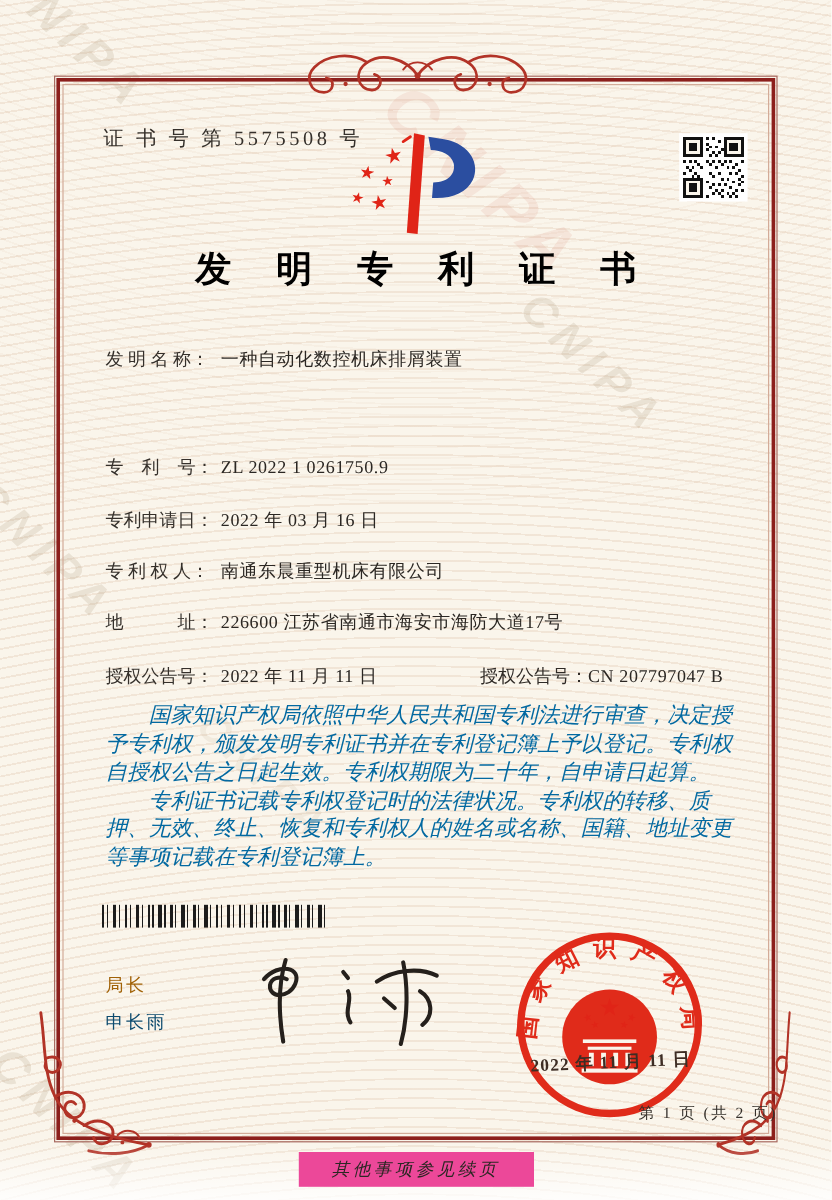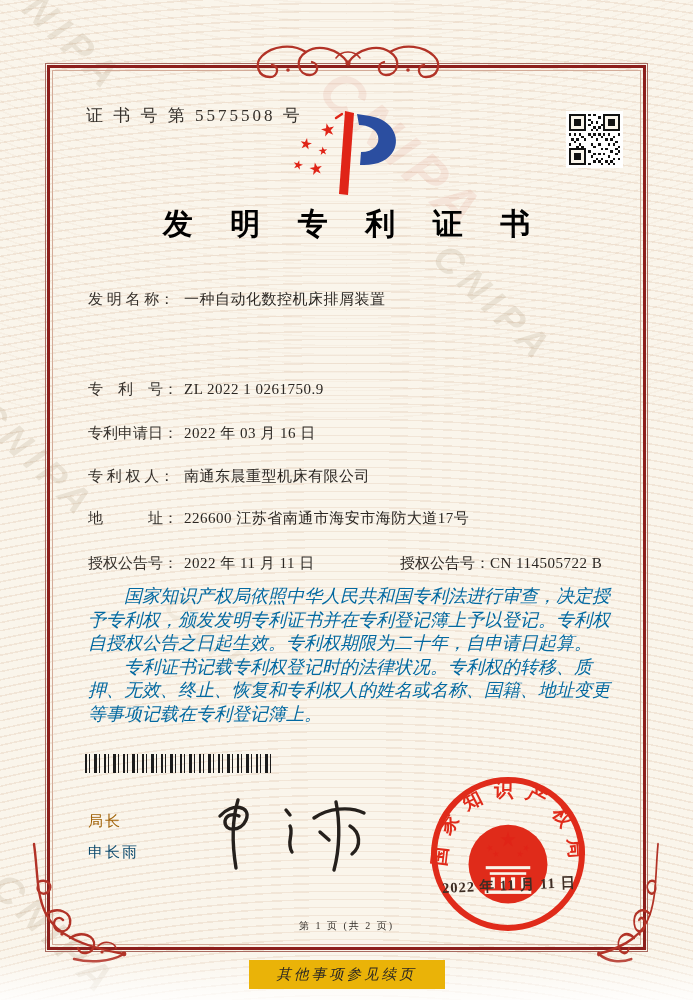--- a/index.html
+++ b/index.html
@@ -45,23 +45,23 @@
     background:repeating-linear-gradient(90deg,#1c1c1c 0 2px,rgba(0,0,0,0) 2px 4px,#1c1c1c 4px 5px,rgba(0,0,0,0) 5px 9px,#1c1c1c 9px 12px,rgba(0,0,0,0) 12px 14px,#1c1c1c 14px 15px,rgba(0,0,0,0) 15px 19px);}
   
   .signer-role{position:absolute;left:88px;top:812px;font-size:15px;color:#a16207;letter-spacing:2px;}
   .signer-name{position:absolute;left:88px;top:843px;font-size:15px;color:#0c4a6e;letter-spacing:2px;}
   .signature{position:absolute;left:198px;top:786px;}
   
   .seal{position:absolute;left:427px;top:773px;width:162px;height:162px;}
   .seal-date{position:absolute;left:423px;top:876px;width:172px;text-align:center;
     font-size:14.5px;font-weight:bold;color:#3e2d24;transform:rotate(-2.5deg);letter-spacing:1px;}
   
-  .page-info{position:absolute;left:45px;width:603px;top:919px;text-align:center;font-size:10px;color:#35302b;letter-spacing:2px;}
+  .page-info{position:absolute;left:45px;width:603px;top:919px;text-align:right;font-size:13px;color:#35302b;letter-spacing:2px;}
   .footer-note{position:absolute;left:50%;transform:translateX(-50%);top:960px;
-    background:#eab308;padding:5px 28px;font-size:14.5px;font-style:italic;color:#2b2723;letter-spacing:3px;white-space:nowrap;}
+    background:#ec4899;padding:5px 28px;font-size:14.5px;font-style:italic;color:#2b2723;letter-spacing:3px;white-space:nowrap;}
 </style>
 </head>
 <body>
 
 <div class="page">
 
   <div class="tex-bottom"></div>
   <div class="tex-top"></div>
 
   <div class="wm" style="left:-18px;top:8px;font-size:40px;">CNIPA</div>
@@ -174,21 +174,21 @@
   </div>
   <div class="frow" style="top:467px;">
     <span class="flabel">专 利 权 人：</span><span class="fvalue">南通东晨重型机床有限公司</span>
   </div>
   <div class="frow" style="top:509px;">
     <span class="flabel">地　　　址：</span><span class="fvalue">226600 江苏省南通市海安市海防大道17号</span>
   </div>
   <div class="frow" style="top:554px;width:560px;">
     <span class="flabel">授权公告号：</span><span class="fvalue">2022 年 11 月 11 日</span>
     <span class="fpair2">
-      <span>授权公告号：</span><span class="fvalue">CN 114505722 B</span>
+      <span>授权公告号：</span><span class="fvalue">CN 207797047 B</span>
     </span>
   </div>
 
   <div class="body-text">
     <p>国家知识产权局依照中华人民共和国专利法进行审查，决定授予专利权，颁发发明专利证书并在专利登记簿上予以登记。专利权自授权公告之日起生效。专利权期限为二十年，自申请日起算。</p>
     <p>专利证书记载专利权登记时的法律状况。专利权的转移、质押、无效、终止、恢复和专利权人的姓名或名称、国籍、地址变更等事项记载在专利登记簿上。</p>
   </div>
 
   <div class="barcode"></div>
 

